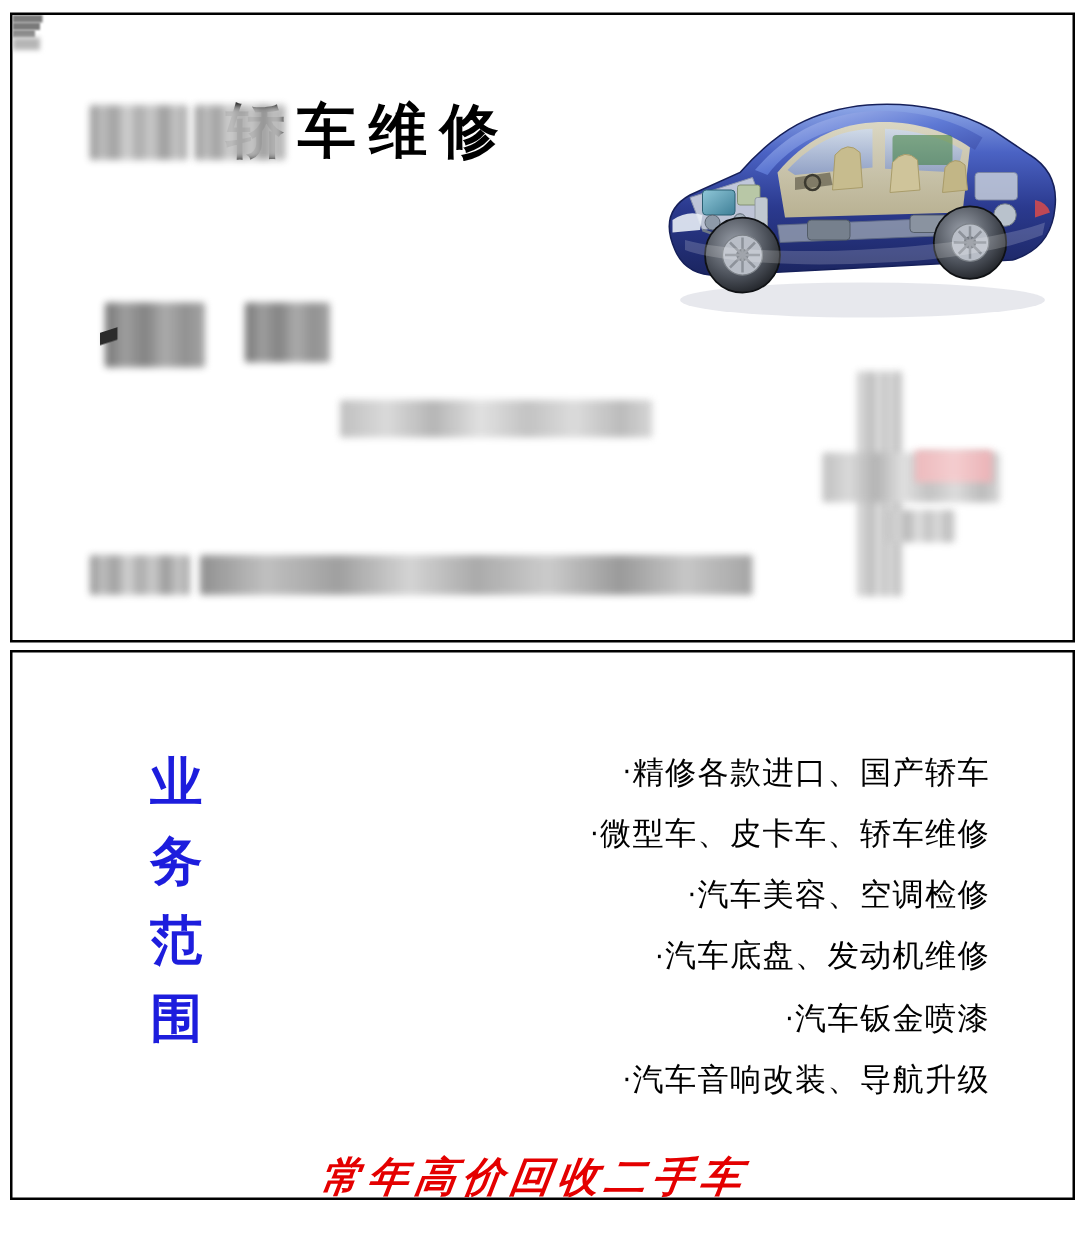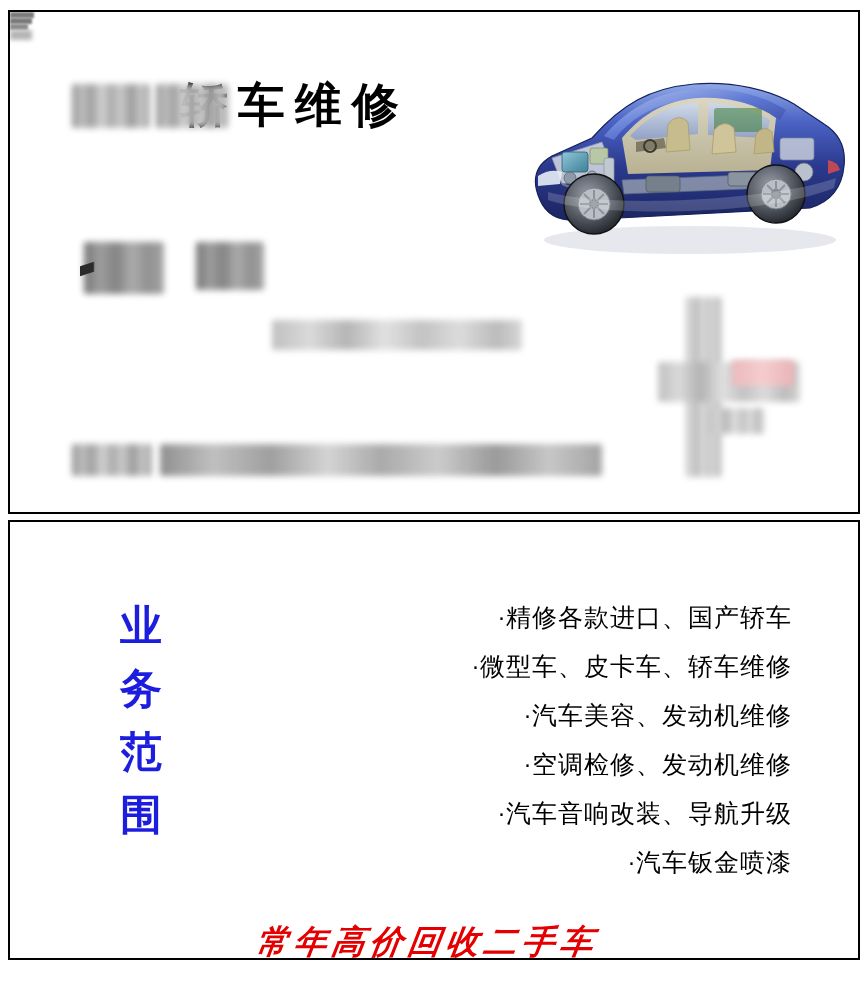--- a/index.html
+++ b/index.html
@@ -315,30 +315,30 @@
     </div>
 
     <div class="services">
       <div class="service-item">
         <span class="dot">·</span><span>精修各款进口、国产轿车</span>
       </div>
       <div class="service-item">
         <span class="dot">·</span><span>微型车、皮卡车、轿车维修</span>
       </div>
       <div class="service-item">
-        <span class="dot">·</span><span>汽车美容、发动机维修</span>
-      </div>
-      <div class="service-item">
-        <span class="dot">·</span><span>空调检修、发动机维修</span>
+        <span class="dot">·</span><span>汽车美容、空调检修</span>
+      </div>
+      <div class="service-item">
+        <span class="dot">·</span><span>汽车底盘、发动机维修</span>
+      </div>
+      <div class="service-item">
+        <span class="dot">·</span><span>汽车钣金喷漆</span>
       </div>
       <div class="service-item">
         <span class="dot">·</span><span>汽车音响改装、导航升级</span>
-      </div>
-      <div class="service-item">
-        <span class="dot">·</span><span>汽车钣金喷漆</span>
       </div>
     </div>
 
     <div class="tagline">常年高价回收二手车</div>
   </div>
 
   <div class="footer">
     
     
   </div>

